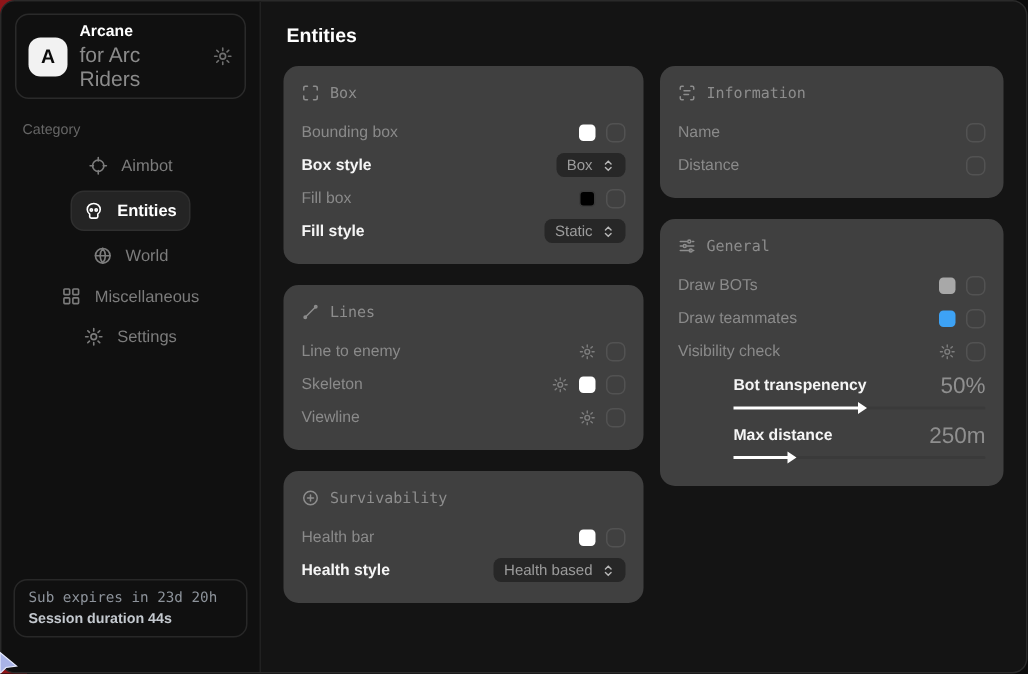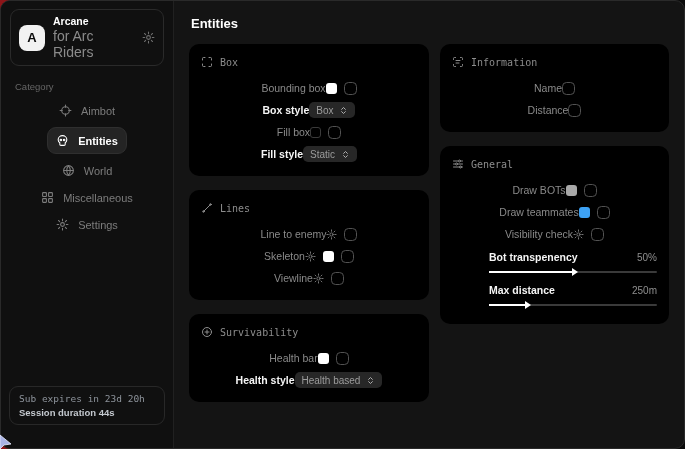--- a/index.html
+++ b/index.html
@@ -41,45 +41,45 @@
   .footer-line1 { font-family: "DejaVu Sans Mono", monospace; font-size: 9.5px; color: #8d939b; }
   .footer-line2 { font-size: 9.5px; color: #c4c9cf; font-weight: 700; margin-top: 3px; }
 
   
   .main { flex: 1; padding: 12px 15px; }
   .main-title { font-size: 13px; font-weight: 700; color: #ffffff; margin: 3px 0 13px 2px; }
   .columns { display: flex; gap: 11px; align-items: flex-start; }
   .col-left { width: 240px; flex-shrink: 0; display: flex; flex-direction: column; gap: 14px; }
   .col-right { flex: 1; display: flex; flex-direction: column; gap: 14px; }
 
-  .card { background: #000000; border-radius: 10px; padding: 10px 12px 11px; }
+  .card { background: #404040; border-radius: 10px; padding: 10px 12px 11px; }
   .card-header { display: flex; align-items: center; gap: 7px; color: #8d8d8d;
     font-family: "DejaVu Sans Mono", monospace; font-size: 10px; margin: 2px 0 9px; }
   .card-header svg { width: 12px; height: 12px; flex-shrink: 0; }
 
-  .row { display: flex; align-items: center; justify-content: center; height: 22px; }
+  .row { display: flex; align-items: center; justify-content: space-between; height: 22px; }
   .row-label { font-size: 10.5px; color: #8a8a8a; }
   .row-label.bright { color: #f5f5f5; font-weight: 700; }
   .controls { display: flex; align-items: center; gap: 7px; }
   .swatch { width: 11px; height: 11px; border-radius: 3px; cursor: pointer; }
   .swatch.white { background: #ffffff; }
   .swatch.black { background: #000000; border: 1px solid #3a3a3a; }
   .swatch.gray  { background: #a8a8a8; }
   .swatch.blue  { background: #3da2f5; }
   .checkbox { width: 13px; height: 13px; border: 1.5px solid #525252; border-radius: 4.5px;
     background: transparent; cursor: pointer; }
   .gear-mini { color: #7e7e7e; display: flex; cursor: pointer; }
   .gear-mini svg { width: 11px; height: 11px; }
   .select { display: flex; align-items: center; gap: 6px; background: #272727;
     border-radius: 5px; padding: 2.5px 7px; font-size: 10px; color: #9c9c9c; cursor: pointer; }
   .select svg { width: 9px; height: 9px; color: #b8b8b8; }
 
   .slider-group { margin-top: 2px; margin-left: 37px; }
   .slider-head { display: flex; justify-content: space-between; align-items: center; height: 20px; }
-  .slider-value { font-size: 10px; color: #8f8f8f; padding-left: 23px; }
+  .slider-value { font-size: 15px; color: #8f8f8f; padding-left: 23px; }
   .slider-track { position: relative; height: 2px; background: #3a3a3a; border-radius: 1px;
     margin: 4px 0 7px; cursor: pointer; }
   .slider-fill { position: absolute; left: 0; top: 0; height: 2px; background: #ffffff; }
   .slider-fill::after { content: ""; position: absolute; right: -5px; top: -3px;
     border-left: 6px solid #ffffff; border-top: 4px solid transparent;
     border-bottom: 4px solid transparent; }
 </style>
 </head>
 <body>
 

